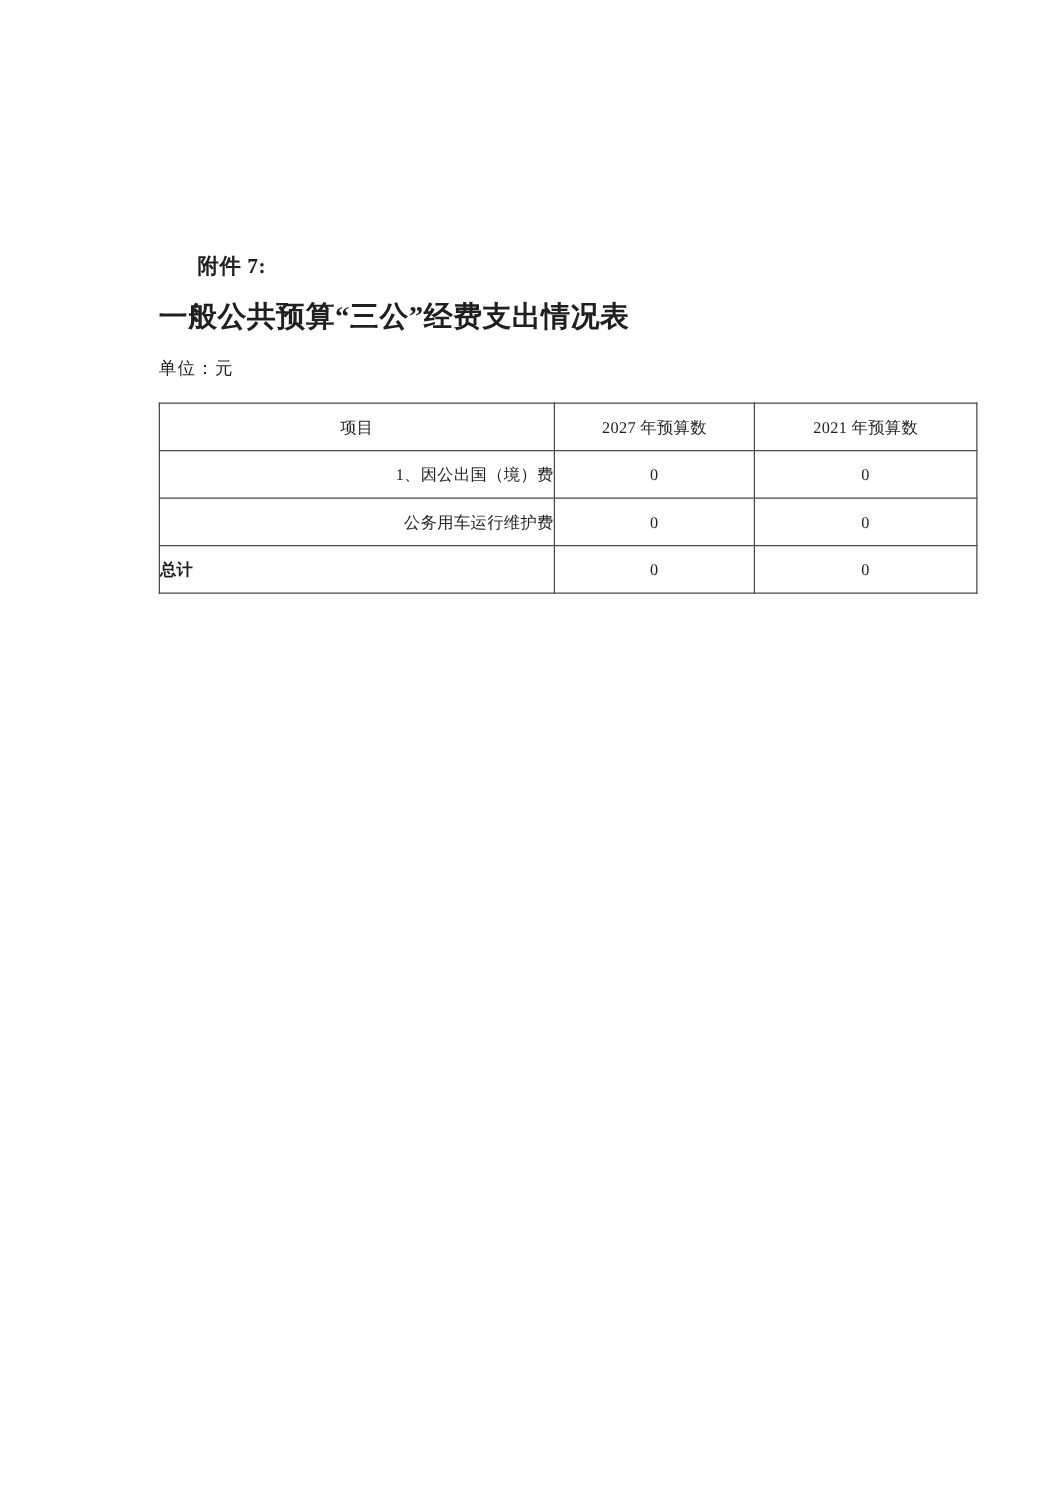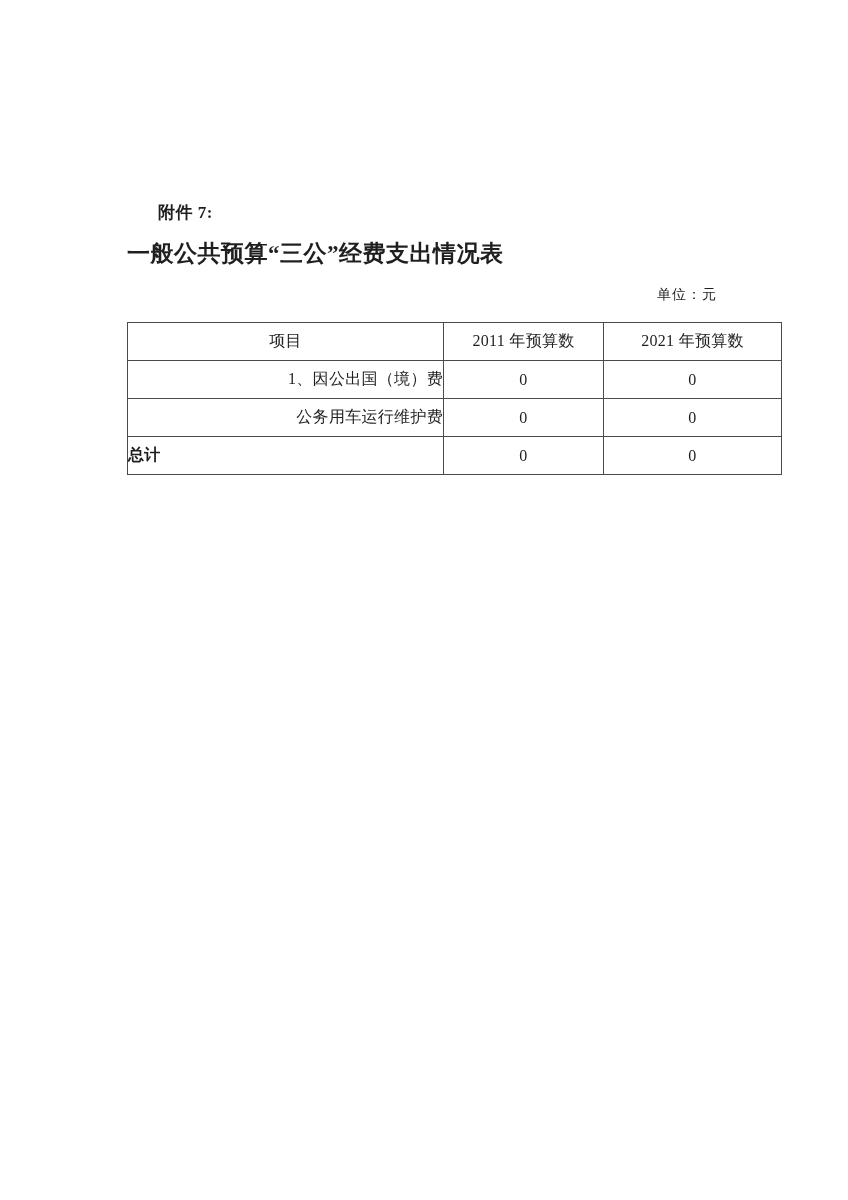--- a/index.html
+++ b/index.html
@@ -34,38 +34,38 @@
     font-weight: bold;
     letter-spacing: 0.5px;
   }
   .unit-note {
     position: absolute;
     left: 127px;
     top: 286px;
     width: 654px;
     box-sizing: border-box;
     padding-right: 64px;
-    text-align: right;
+    text-align: left;
     font-size: 14px;
     letter-spacing: 1px;
   }
   table.budget-table {
     position: absolute;
     left: 127px;
     top: 322px;
     border-collapse: collapse;
     table-layout: fixed;
     width: 654px;
   }
   .budget-table th,
   .budget-table td {
     border: 1px solid #4a4a4a;
     height: 37px;
     padding: 0;
-    font-size: 16px;
+    font-size: 13px;
     font-weight: normal;
     vertical-align: middle;
     letter-spacing: 0.3px;
   }
   .budget-table th {
     text-align: center;
   }
   .label-cell {
     text-align: right;
     padding-left: 7px;
@@ -96,21 +96,21 @@
 
   <table class="budget-table">
     <colgroup>
       <col style="width:316px">
       <col style="width:160px">
       <col style="width:178px">
     </colgroup>
     <thead>
       <tr>
         <th>项目</th>
-        <th>2011 年预算数</th>
+        <th>2027 年预算数</th>
         <th>2021 年预算数</th>
       </tr>
     </thead>
     <tbody>
       <tr>
         <td class="label-cell">1、因公出国（境）费</td>
         <td class="value-cell">0</td>
         <td class="value-cell">0</td>
       </tr>
       <tr class="row-indent">

